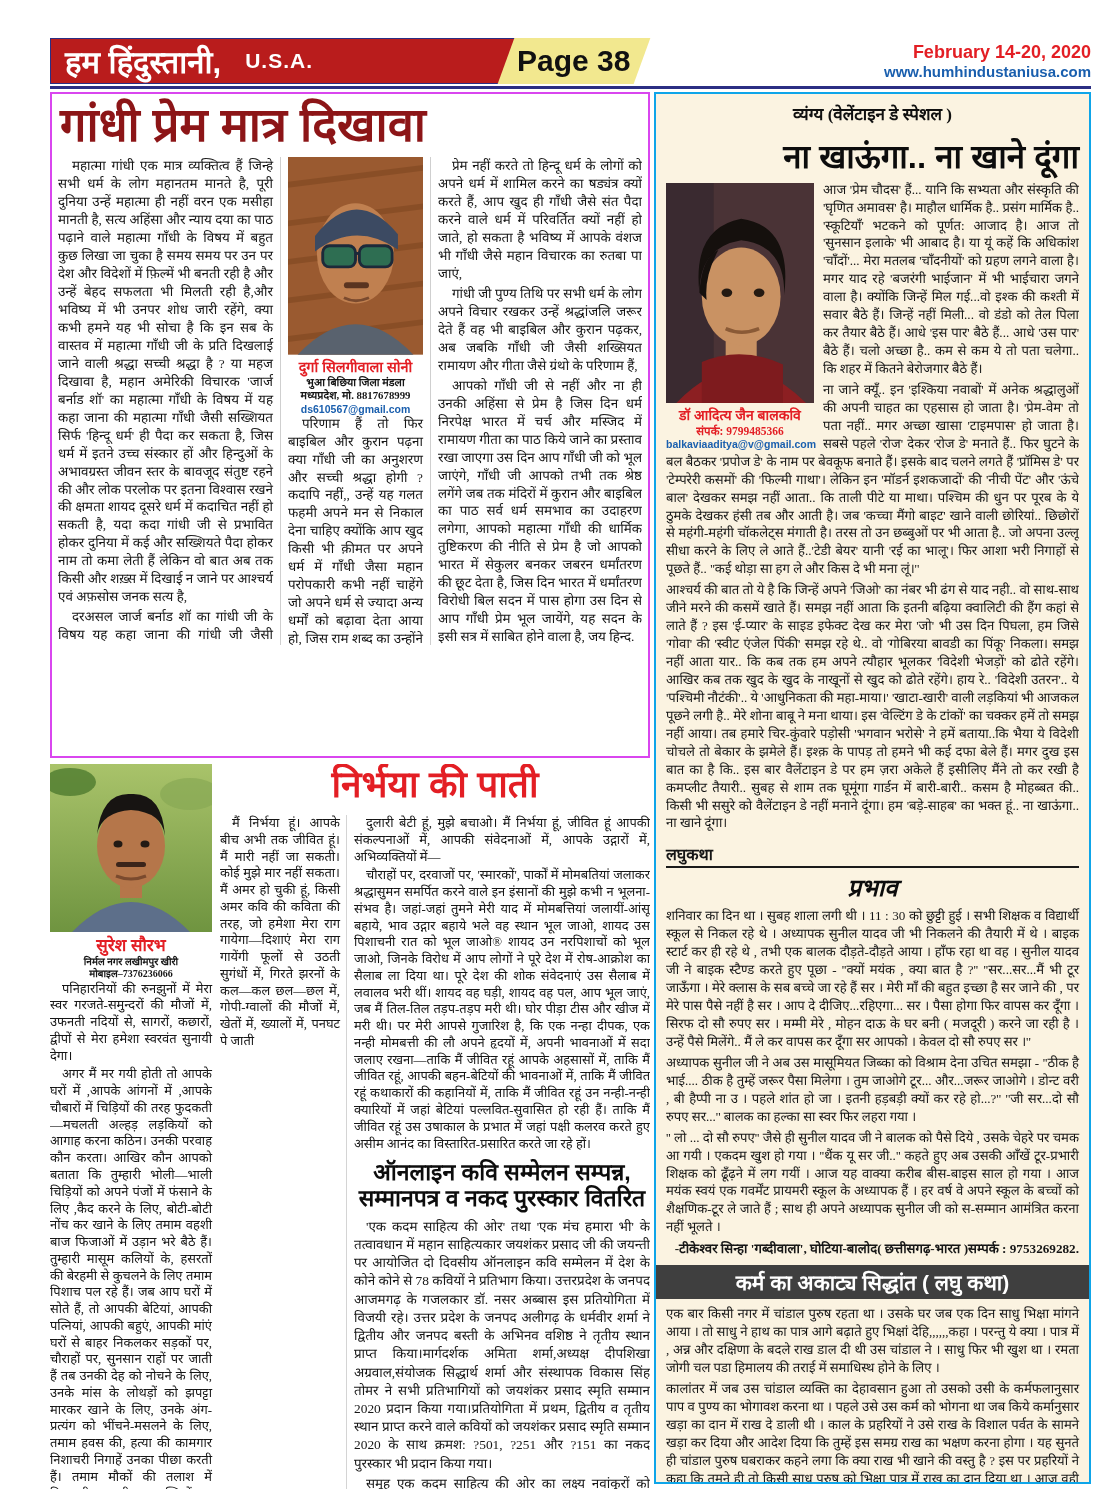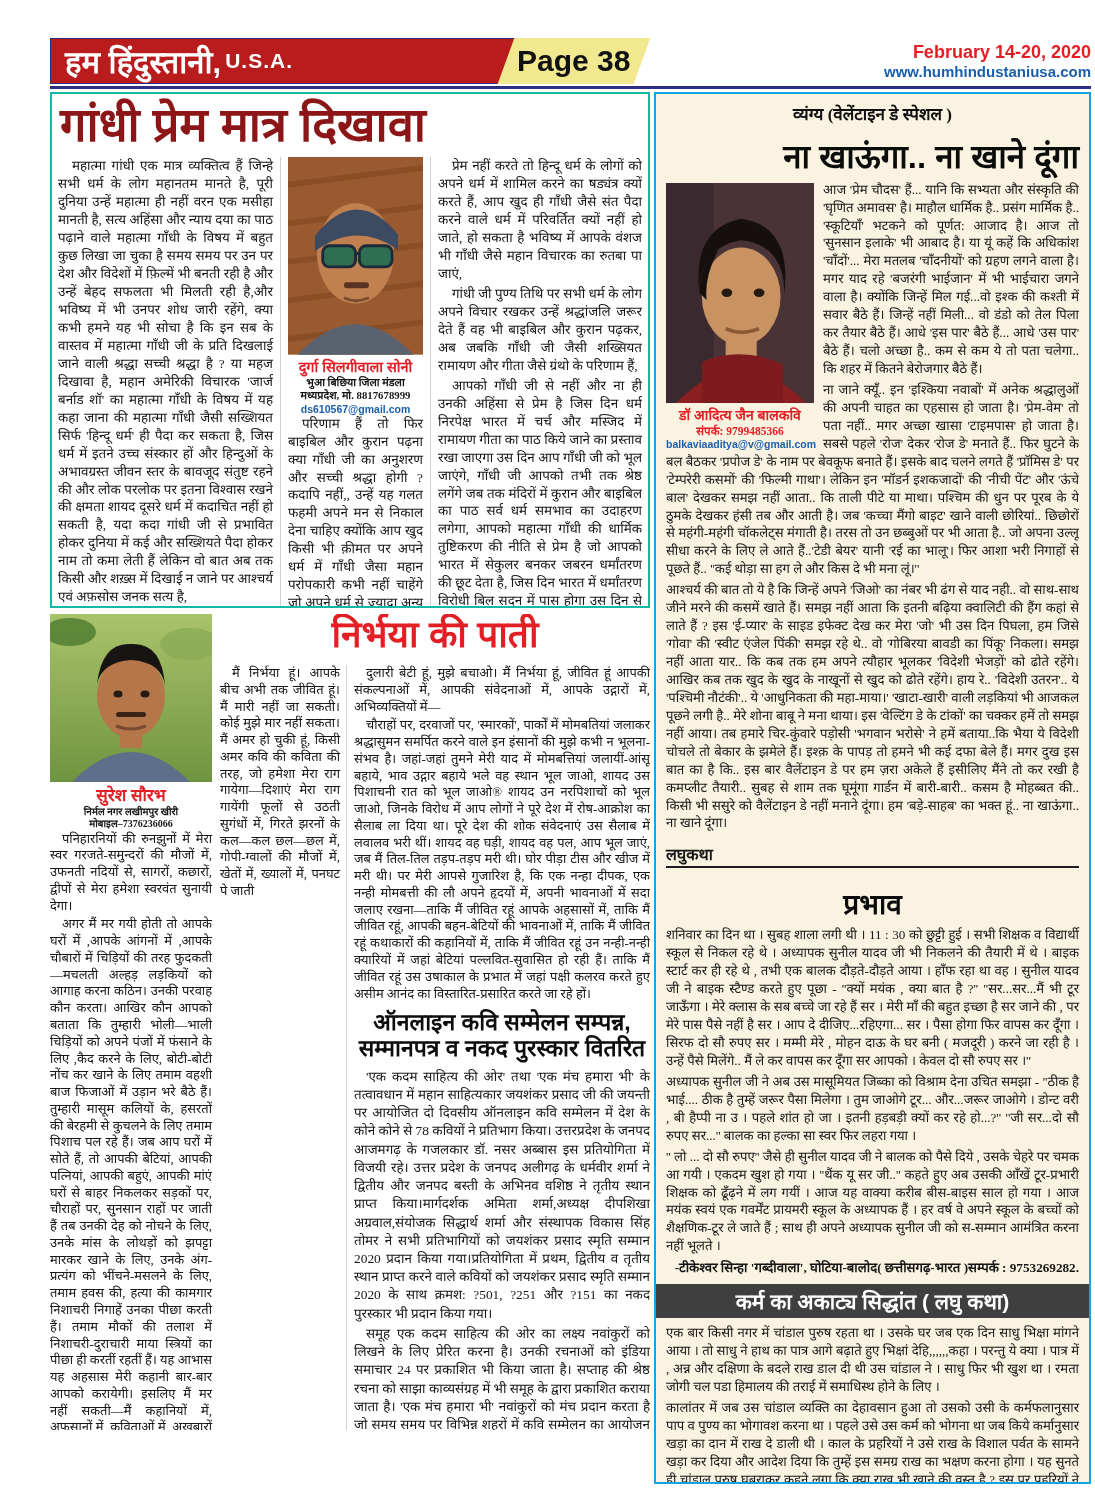--- a/index.html
+++ b/index.html
@@ -8,39 +8,39 @@
   .page { width:1095px; height:1489px; margin:0 auto; background:#fff; position:relative;
           padding:38px 4px 6px 50px; overflow:hidden; }
 
   
   .masthead { border-bottom:3px solid #2b2e83; padding-bottom:2px; }
   .mast-row { display:flex; align-items:stretch; }
   .logo-green { background:#b91c1c; color:#fff; width:470px; height:46px; display:flex;
                 align-items:center; padding-left:14px; border:1px solid #2b2e83;
                 font-family:"Liberation Sans","DejaVu Sans",sans-serif; font-weight:bold; }
   .logo-hindi { font-size:31px; }
-  .logo-suffix { font-size:21px; margin-left:4px; letter-spacing:1px; }
+  .logo-suffix { font-size:21px; margin-left:24px; letter-spacing:1px; }
   .page-badge-wrap { background:#f2e88f; height:46px; width:136px; margin-left:-14px;
                      transform:skewX(-20deg); display:flex; align-items:center; justify-content:center; }
   .page-badge { transform:skewX(20deg); font-family:"Liberation Sans","DejaVu Sans",sans-serif;
                 font-weight:bold; font-size:30px; color:#111; }
   .mast-spacer { flex:1; }
   .date-block { text-align:right; line-height:1.15; padding-top:4px;
                 font-family:"Liberation Sans","DejaVu Sans",sans-serif; }
   .issue-date { color:#e31e24; font-weight:bold; font-size:18px; }
   .site-url { color:#1a5fae; font-weight:bold; font-size:15px; }
 
   
   .content { display:flex; gap:4px; margin-top:3px; }
   .left-region { width:600px; flex:0 0 600px; }
   .right-region { flex:1; background:#fbf3e1; border:2px solid #0ea5e9; padding:6px 10px 8px;
                   height:1392px; overflow:hidden; }
 
   
-  .gandhi { border:2px solid #14b8a6; padding:4px 6px 6px; height:516px; overflow:hidden; }
+  .gandhi { border:2px solid #d946ef; padding:4px 6px 6px; height:666px; overflow:hidden; }
   .gandhi h1 { color:#8c1517; font-family:"Liberation Sans","DejaVu Sans",sans-serif;
                font-size:47px; font-weight:800; line-height:1.05; margin:2px 0 8px 2px; }
   .g-cols { display:flex; height:488px; overflow:hidden; }
   .g-cols p { text-align:justify; font-size:13.4px; line-height:1.34; margin-bottom:2px; text-indent:14px; }
   .g-col1 { width:222px; padding-right:7px; }
   .g-col2 { width:150px; padding:0 7px; border-left:1px solid #cfcfcf; }
   .g-col3 { flex:1; padding-left:7px; border-left:1px solid #cfcfcf; }
   figure.photo { margin:0 0 4px; }
   figure.photo svg { display:block; width:100%; }
   .cap-name { color:#e31e24; font-weight:bold; font-size:14.5px; text-align:center;
@@ -75,21 +75,21 @@
   .vyangya-body { overflow:hidden; }
   .vyangya-body p { text-align:justify; font-size:13.1px; line-height:1.37; margin-bottom:3px; }
   .v-photo { float:left; width:148px; margin:2px 9px 2px 0; }
   .v-photo .cap-name { font-size:14px; }
   .v-photo .cap-line { color:#e31e24; font-size:11.5px; font-weight:bold; }
 
   .laghu-label { font-weight:bold; font-size:16px; border-bottom:2px solid #1a1a1a;
                  padding-bottom:1px; margin:8px 0 2px; clear:both;
                  font-family:"Liberation Sans","DejaVu Sans",sans-serif; }
   .prabhav h3 { text-align:center; font-family:"Liberation Sans","DejaVu Sans",sans-serif;
-                font-weight:800; font-size:28px; margin:16px 0 4px; color:#0c0c0c; }
+                font-weight:800; font-size:24px; margin:2px 0 4px; color:#0c0c0c;font-style:italic; }
   .prabhav p, .karm p { text-align:justify; font-size:13.1px; line-height:1.37; margin-bottom:3px; }
   .attribution { font-weight:bold; font-size:13.2px; text-align:right; margin-top:1px; }
 
   .karm-bar { background:#3f3f3f; color:#fff; text-align:center; font-weight:800;
               font-family:"Liberation Sans","DejaVu Sans",sans-serif; font-size:21px;
               padding:3px 0; margin:8px -10px 6px; }
 </style>
 </head>
 <body>
 

